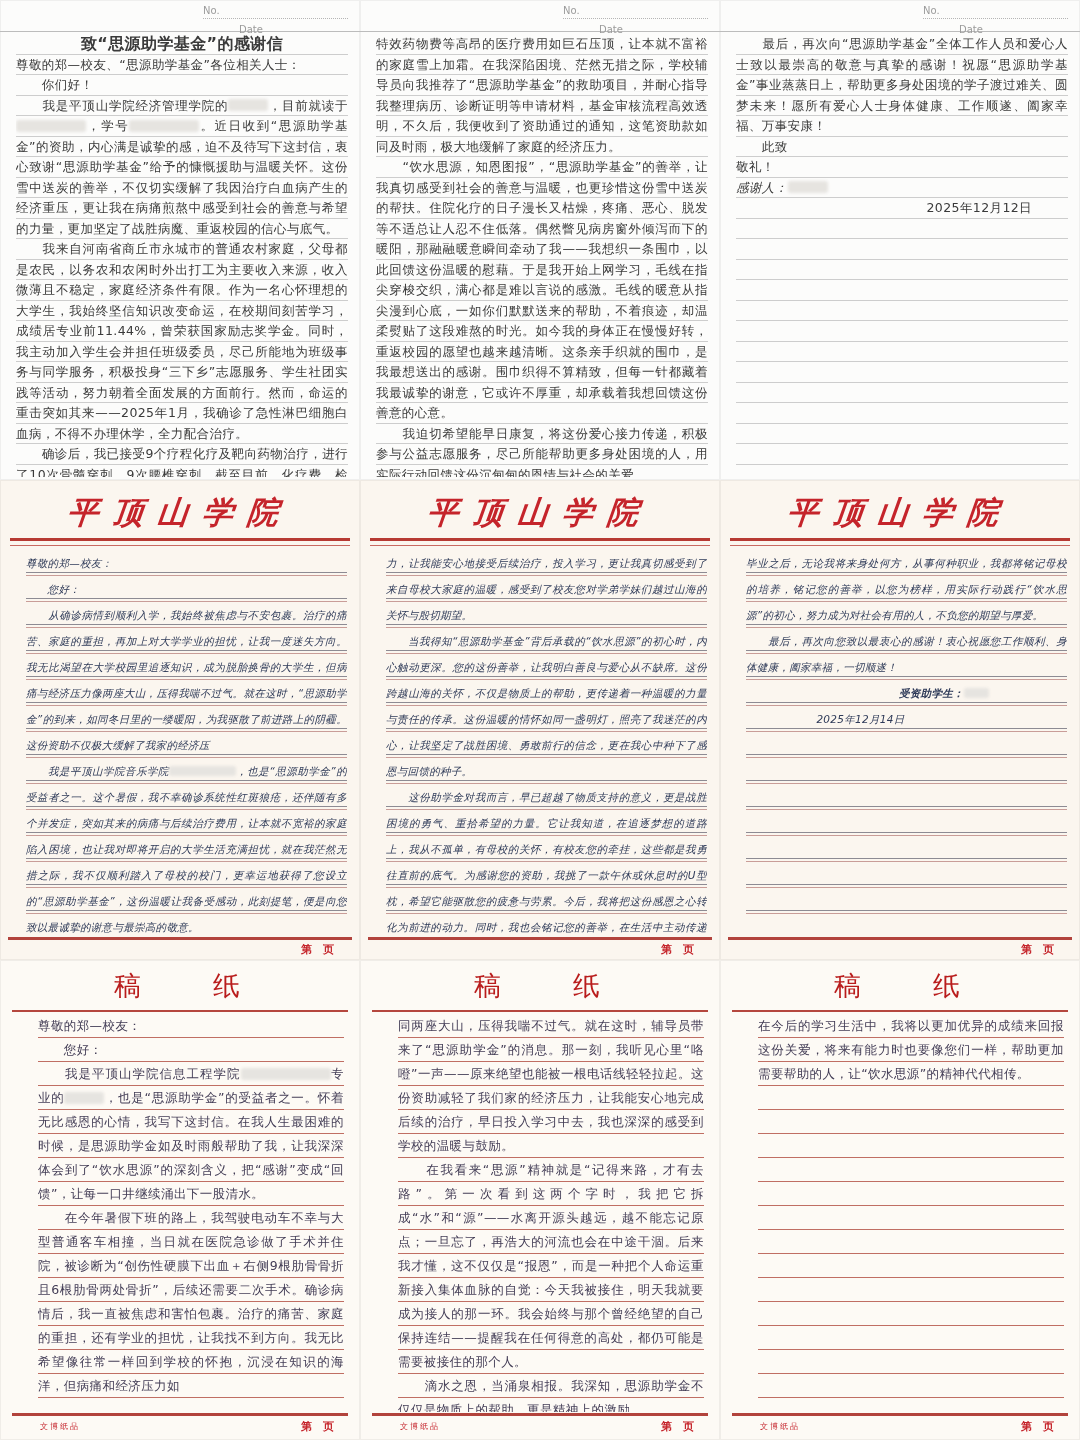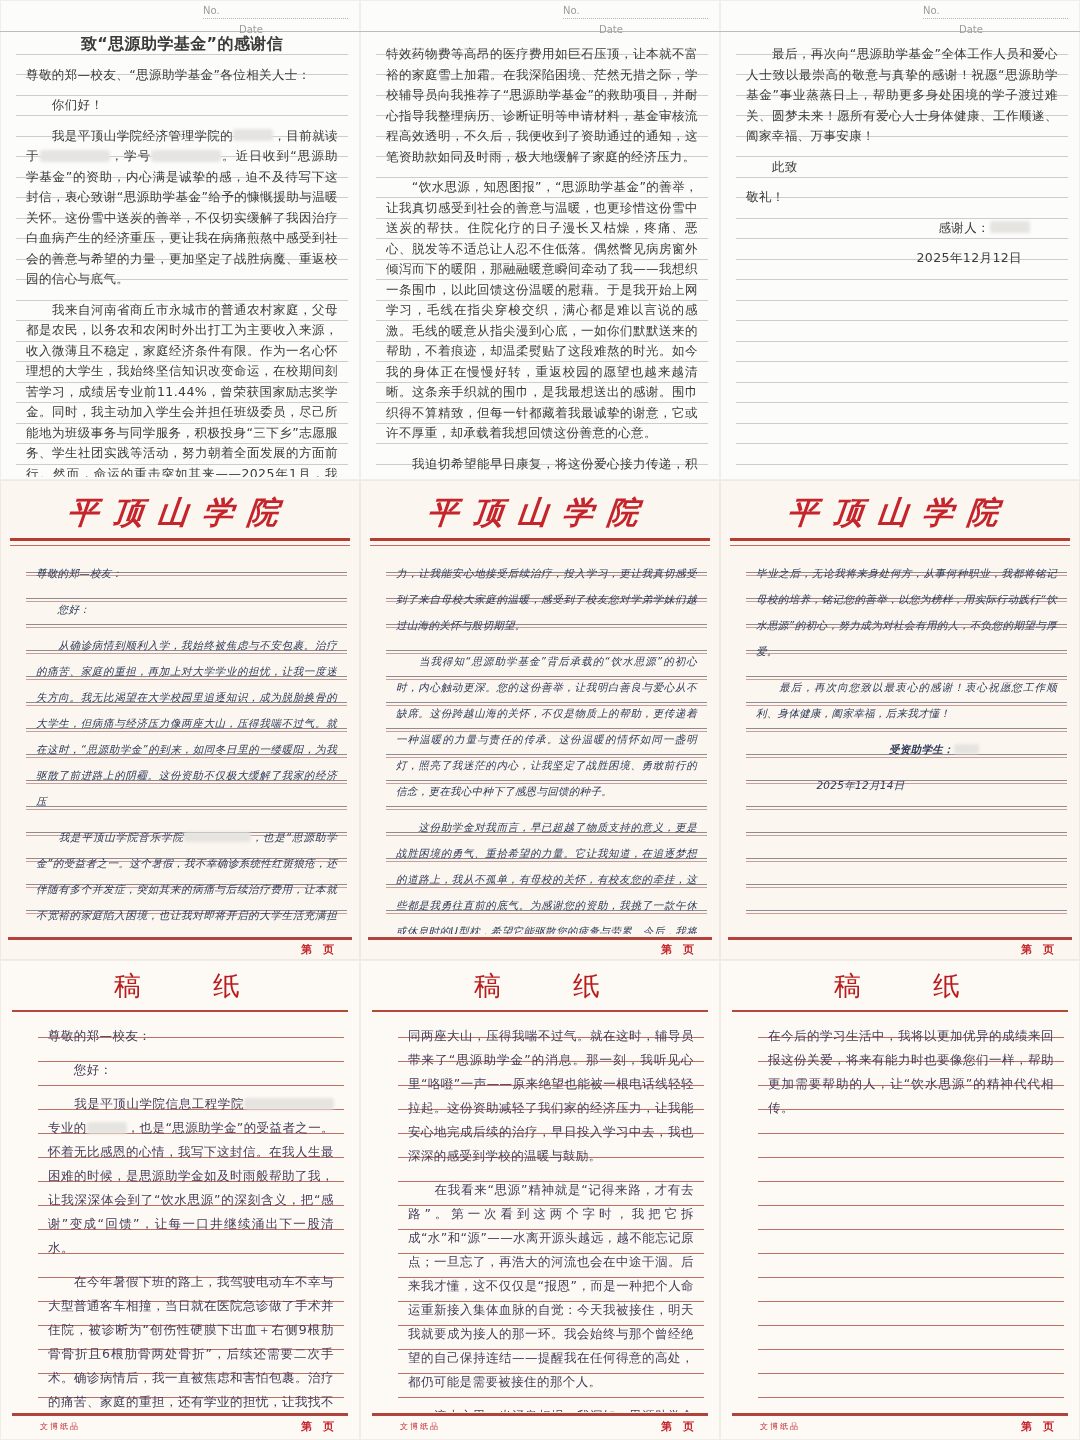--- a/index.html
+++ b/index.html
@@ -1,34 +1,34 @@
 <!DOCTYPE html>
 <html><head>
 <meta charset="utf-8">
 <style>
   html,body{margin:0;padding:0;background:#d8d7d4;}
   .canvas{width:1080px;height:1440px;display:grid;
     grid-template-columns:repeat(3,360px);grid-template-rows:repeat(3,480px);
     background:#f2f1ee;font-family:"DejaVu Sans",sans-serif;margin:0 auto;}
   .page{position:relative;overflow:hidden;box-shadow:inset 0 0 0 1px rgba(0,0,0,.05);}
-  .para{margin:10px;text-align:justify;}
+  .para{margin:0;text-align:justify;}
   .redact{display:inline-block;height:.95em;min-width:1.8em;background:#e6e4e0;
     border-radius:3px;filter:blur(1.5px);vertical-align:-.12em;}
 
   
   .note{background:#fcfcfb;}
   .note .nd{position:absolute;top:5px;right:12px;width:145px;font-size:10px;color:#9c9c9c;z-index:2;}
   .note .no-line{border-bottom:1px dotted #b5b5b5;padding-bottom:2px;}
   .note .date-line{margin-top:5px;padding-left:36px;}
   .note .head-rule{position:absolute;top:31px;left:0;right:0;border-top:1px solid #bcbcbc;z-index:1;}
   .note .body{position:absolute;top:34px;left:16px;right:12px;bottom:3px;z-index:1;
     font-size:12.5px;line-height:20.5px;color:#3a3a3a;letter-spacing:.4px;overflow:hidden;
     background:repeating-linear-gradient(to bottom,rgba(0,0,0,0) 0 19.5px,#cdcdcd 19.5px 20.5px);}
   .ltitle{margin:0;text-align:center;font-size:16px;line-height:20.5px;font-weight:bold;}
-  .sig-line{text-align:right;padding-right:28px;}
+  .sig-line{padding-right:28px;font-style:italic;}
   .date-line2{text-align:right;padding-right:36px;}
 
   
   .phu{background:#fbf6ef;}
   .phu .lhead{position:absolute;top:10px;left:0;right:0;margin:0;text-align:center;
     color:#c5242b;font-size:31px;line-height:44px;font-weight:bold;letter-spacing:14px;
     transform:skewX(-6deg);z-index:2;font-style:italic;}
   .phu .dbl{position:absolute;top:58px;left:10px;right:10px;height:4px;
     border-top:3px solid #b73a33;border-bottom:1px solid #c96a62;z-index:2;}
   .phu .body{position:absolute;top:70px;left:26px;right:13px;bottom:26px;overflow:hidden;
@@ -136,21 +136,21 @@
     <div class="foot-rule"></div>
     <div class="pageno">第　页</div>
   </section>
 
   <section class="page phu">
     <h2 class="lhead">平顶山学院</h2>
     <div class="dbl"></div>
     <div class="body">
       <div>
           <p class="para">毕业之后，无论我将来身处何方，从事何种职业，我都将铭记母校的培养，铭记您的善举，以您为榜样，用实际行动践行“饮水思源”的初心，努力成为对社会有用的人，不负您的期望与厚爱。</p>
-          <p class="para">　　最后，再次向您致以最衷心的感谢！衷心祝愿您工作顺利、身体健康，阖家幸福，后来我才懂！</p>
+          <p class="para">　　最后，再次向您致以最衷心的感谢！衷心祝愿您工作顺利、身体健康，阖家幸福，一切顺遂！</p>
         </div>
       <p class="para sig-mid">受资助学生：<span class="redact" style="width:2.4000000000000004em"></span></p>
       <p class="para date-mid">2025年12月14日</p>
     </div>
     <div class="foot-rule"></div>
     <div class="pageno">第　页</div>
   </section>
 
   <section class="page gao">
     <h2 class="gtitle">稿　　纸</h2>

